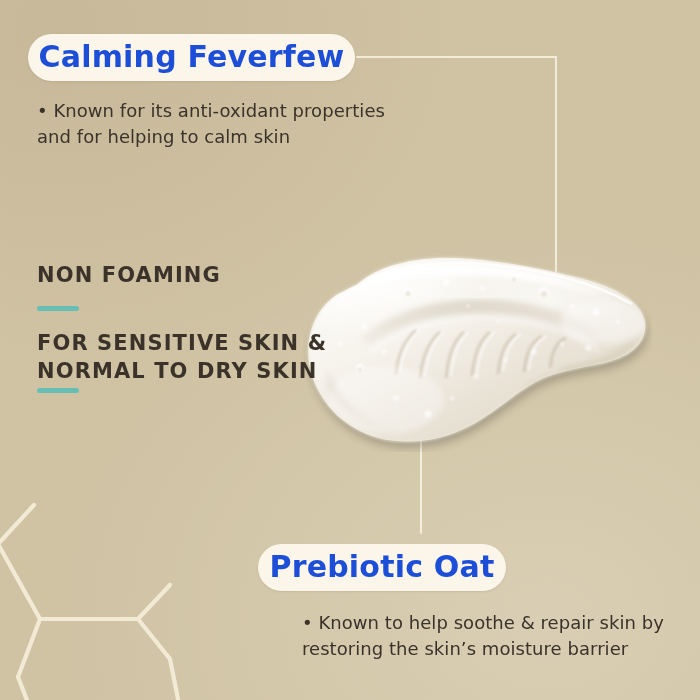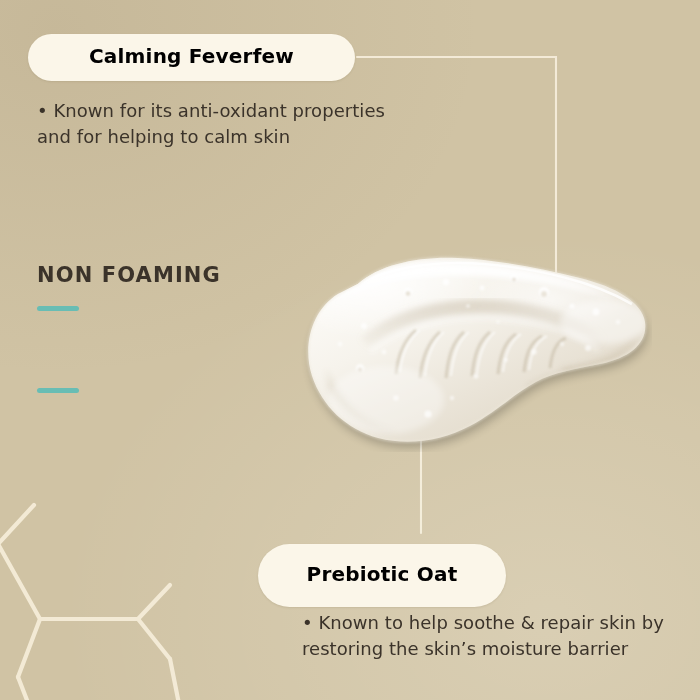--- a/index.html
+++ b/index.html
@@ -59,41 +59,41 @@
   }
 
   
   .pill {
     position: absolute;
     display: flex;
     align-items: center;
     justify-content: center;
     background: #fbf6e9;
     border-radius: 999px;
-    color: #000000;
-    font-size: 20px;
+    color: #1d4ed8;
+    font-size: 30px;
     letter-spacing: 0.2px;
     font-weight: bold;
     white-space: nowrap;
     box-shadow: 0 1px 2px rgba(120,103,72,0.16);
   }
 
   #pill-feverfew {
     left: 28px;
     top: 34px;
     width: 327px;
     height: 47px;
     padding-bottom: 3px;
   }
 
   #pill-oat {
     left: 258px;
     top: 544px;
     width: 248px;
-    height: 63px;
+    height: 47px;
     padding-bottom: 3px;
   }
 
   
   .body-copy {
     position: absolute;
     color: #3b332a;
     font-size: 18px;
     line-height: 1.44;
     letter-spacing: 0.05px;
@@ -306,20 +306,22 @@
 
   <div class="pill" id="pill-feverfew">
     <span>Calming Feverfew</span>
   </div>
   <div class="body-copy" id="copy-feverfew">• Known for its anti-oxidant properties
 and for helping to calm skin</div>
 
   <div class="claim" id="claim-nonfoaming">NON FOAMING</div>
   <div class="claim-rule" id="rule-nonfoaming"></div>
 
+  <div class="claim" id="claim-skintype">FOR SENSITIVE SKIN &amp;
+NORMAL TO DRY SKIN</div>
   <div class="claim-rule" id="rule-skintype"></div>
 
   <div class="pill" id="pill-oat">
     <span>Prebiotic Oat</span>
   </div>
   <div class="body-copy" id="copy-oat">• Known to help soothe &amp; repair skin by
 restoring the skin’s moisture barrier</div>
 
 </div>
 

